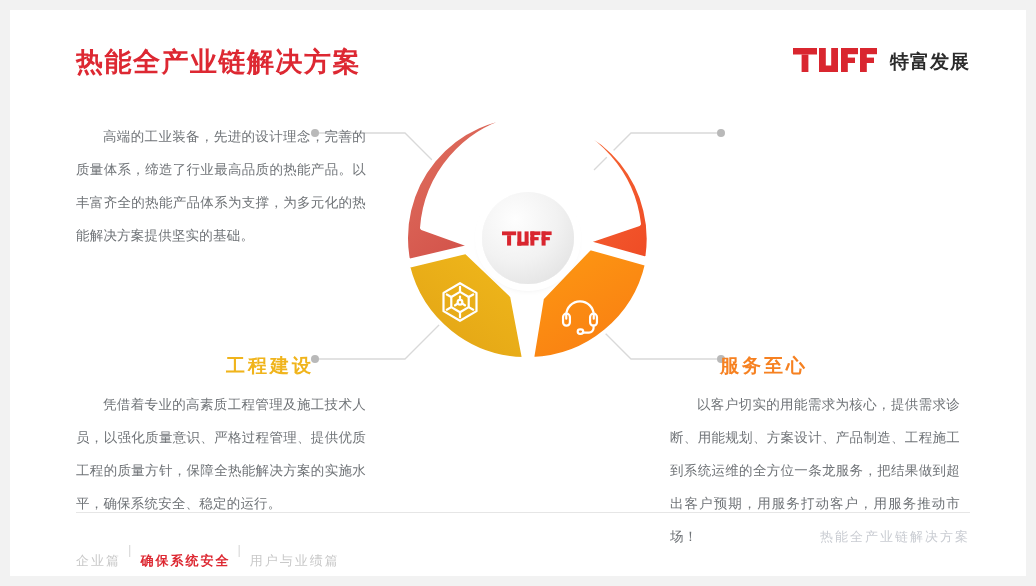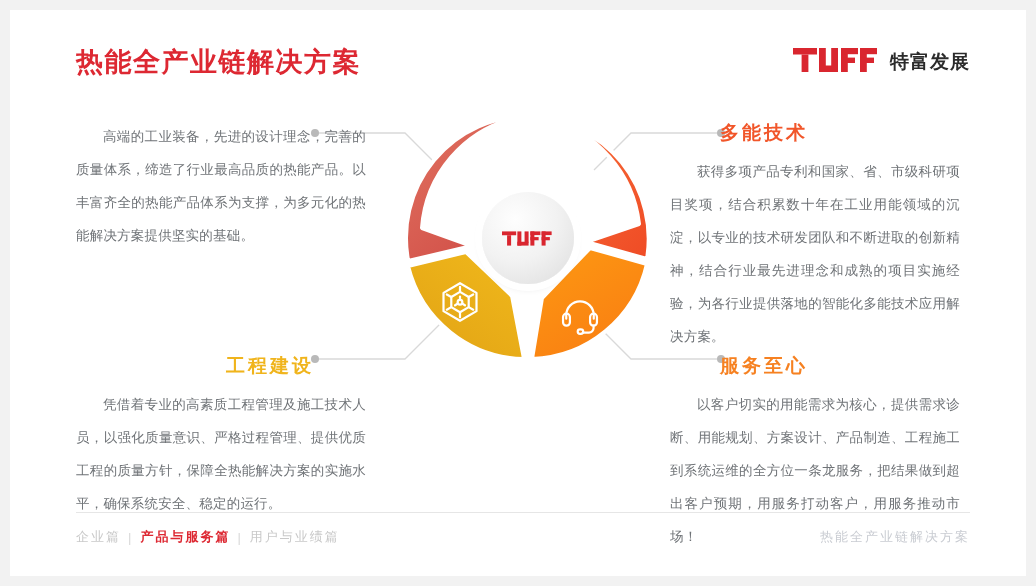--- a/index.html
+++ b/index.html
@@ -155,21 +155,21 @@
   #footer-nav {
     position: absolute;
     left: 66px;
     top: 4px;
     display: flex;
     align-items: center;
     font-size: 13px;
     letter-spacing: 2px;
     white-space: nowrap;
   }
-  .footer-tab { color: #c9c9c9; }
+  .footer-tab { color: #c9c9c9; margin-top: 24px; }
   .footer-tab.active { color: #dd2832; font-weight: bold; }
   .footer-sep { color: #d8d8d8; margin: 0 7px; }
   #footer-tagline {
     position: absolute;
     right: 56px;
     top: 4px;
     font-size: 13px;
     letter-spacing: 2px;
     color: #c9ccd2;
     white-space: nowrap;
@@ -353,42 +353,38 @@
         <path d="M38.8 34.5 v2.6 a5 5 0 0 1 -5 5 H27"></path>
         <rect x="21.5" y="38.5" width="6" height="5" rx="2.5"></rect>
       </svg>
     </span>
   </div>
 
   <div class="quad" id="quad-product">
     <div class="quad-body">高端的工业装备，先进的设计理念，完善的质量体系，缔造了行业最高品质的热能产品。以丰富齐全的热能产品体系为支撑，为多元化的热能解决方案提供坚实的基础。</div>
   </div>
 
-  <div class="quad" id="quad-tech">
-    <div class="quad-heading">多能技术</div>
-    <div class="quad-body">获得多项产品专利和国家、省、市级科研项目奖项，结合积累数十年在工业用能领域的沉淀，以专业的技术研发团队和不断进取的创新精神，结合行业最先进理念和成熟的项目实施经验，为各行业提供落地的智能化多能技术应用解决方案。</div>
-  </div>
 
   <div class="quad" id="quad-service">
     <div class="quad-heading">服务至心</div>
     <div class="quad-body">以客户切实的用能需求为核心，提供需求诊断、用能规划、方案设计、产品制造、工程施工到系统运维的全方位一条龙服务，把结果做到超出客户预期，用服务打动客户，用服务推动市场！</div>
   </div>
 
   <div class="quad" id="quad-engineer">
     <div class="quad-heading">工程建设</div>
     <div class="quad-body">凭借着专业的高素质工程管理及施工技术人员，以强化质量意识、严格过程管理、提供优质工程的质量方针，保障全热能解决方案的实施水平，确保系统安全、稳定的运行。</div>
   </div>
 
   <div id="footer">
     <div id="footer-rule"></div>
 
     <div id="footer-nav">
       <span class="footer-tab">企业篇</span>
       <span class="footer-sep">|</span>
-      <span class="footer-tab active">产品与服务篇</span>
+      <span class="footer-tab active">确保系统安全</span>
       <span class="footer-sep">|</span>
       <span class="footer-tab">用户与业绩篇</span>
     </div>
 
     <div id="footer-tagline">热能全产业链解决方案</div>
   </div>
 
 </div>
 
 </body></html>

